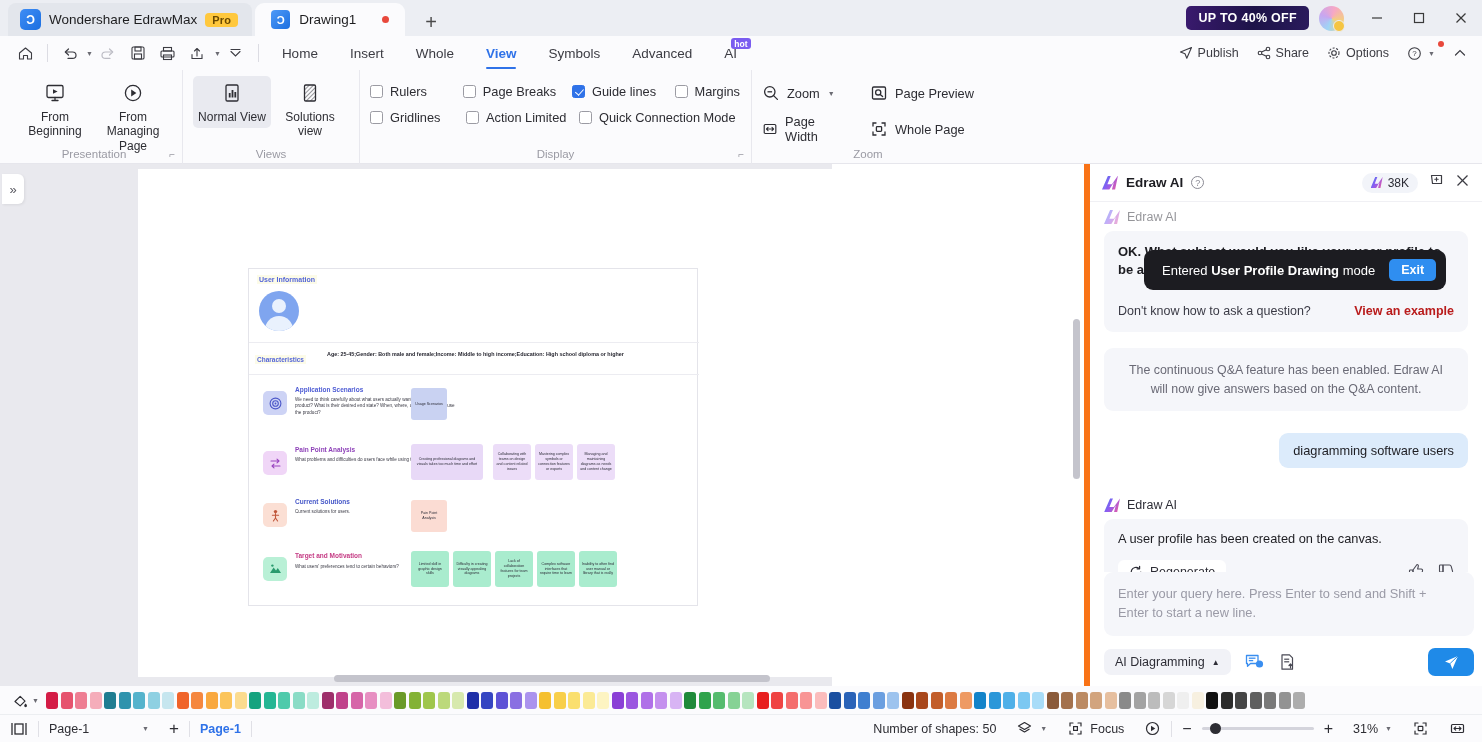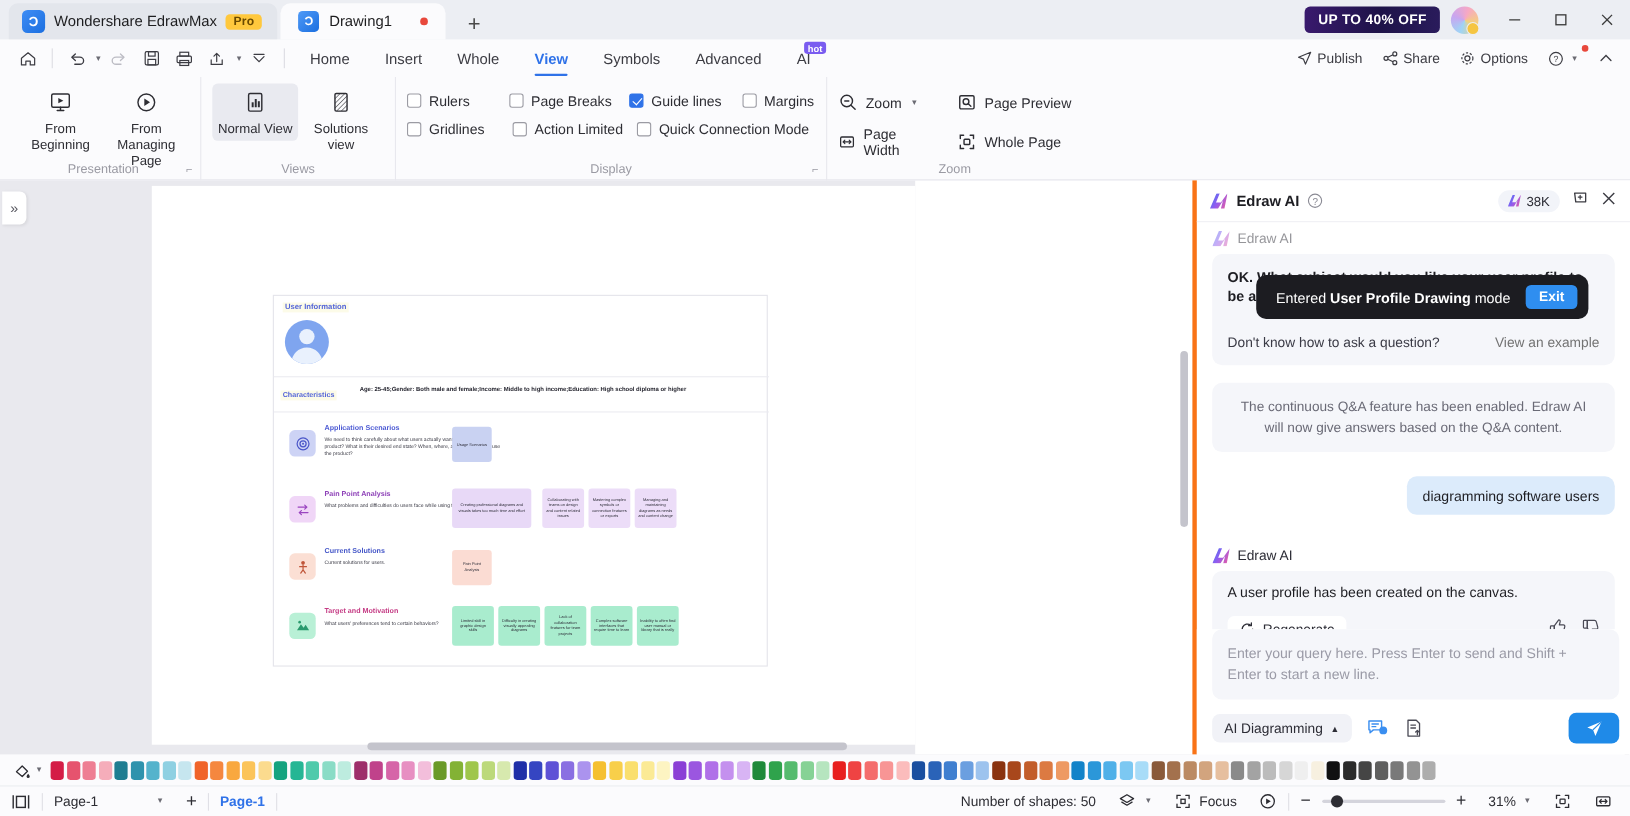--- a/index.html
+++ b/index.html
@@ -182,21 +182,21 @@
   .dg-rtitle { position:absolute; left: 46px; font-size: 6.5px; font-weight: 700; }
   .dg-rdesc { position:absolute; left: 46px; width: 160px; font-size: 4.6px; color:#3a3a45; line-height:1.4; }
   .chip {
     position:absolute; border-radius: 3px; display:flex; align-items:center; justify-content:center;
     text-align:center; font-size: 3.6px; line-height:1.35; padding: 3px; color:#2b2b36;
   }
 
   
   .aipanel {
     position: absolute; top: 164px; right: 0; width: 398px; height: 522px;
-    background: #fff; border-left: 4px solid #f97316;
+    background: #fff; border-left: 6px solid #f97316;
   }
   .ai-head {
     height: 38px; display: flex; align-items: center; padding: 0 12px; gap: 8px;
     border-bottom: 1px solid #f0f0f4;
   }
   .ai-logo {
     width: 16px; height: 14px;
     background: linear-gradient(120deg,#3a7bf0 0%, #8f5cf0 45%, #f05c9c 100%);
     clip-path: polygon(18% 100%, 0 100%, 38% 0, 56% 0, 34% 62%, 62% 62%, 100% 0, 82% 100%, 62% 100%, 74% 48%, 46% 100%);
   }
@@ -213,21 +213,21 @@
   .credits .ai-logo { width: 12px; height: 11px; }
 
   .ai-body { position: relative; height: 484px; overflow: hidden; padding: 0 14px; }
   .msg-ai-name { display:flex; align-items:center; gap:7px; font-size: 12.5px; color:#2d2d36; margin: 8px 0 7px; }
   .bubble-ai {
     background: #f5f6fa; border-radius: 9px; padding: 12px 14px;
     font-size: 12.8px; color: #1d1d22; line-height: 1.45;
   }
   .bubble-q-title { font-weight: 700; font-size: 13px; line-height:1.35; }
   .ask-row { display:flex; align-items:center; justify-content: space-between; margin-top: 24px; font-size:12.5px; color:#3a3a45; }
-  .link { color:#737373; }
+  .link { color:#b91c1c;font-weight:bold; }
   .notice {
     background: #f5f6fa; border-radius: 9px; margin-top: 16px; padding: 13px 22px;
     text-align: center; font-size: 12.4px; color: #6a6a76; line-height: 1.5;
   }
   .bubble-user {
     margin: 22px 0 0 auto; background: #dcebfb; border-radius: 9px;
     padding: 10px 14px; font-size: 12.8px; color: #1d1d22; width: fit-content; max-width: 80%;
   }
   .bubble-reply { background:#f5f6fa; border-radius: 9px; padding: 12px 14px; margin-top: 7px; }
   .reply-text { font-size: 12.8px; color:#1d1d22; }

